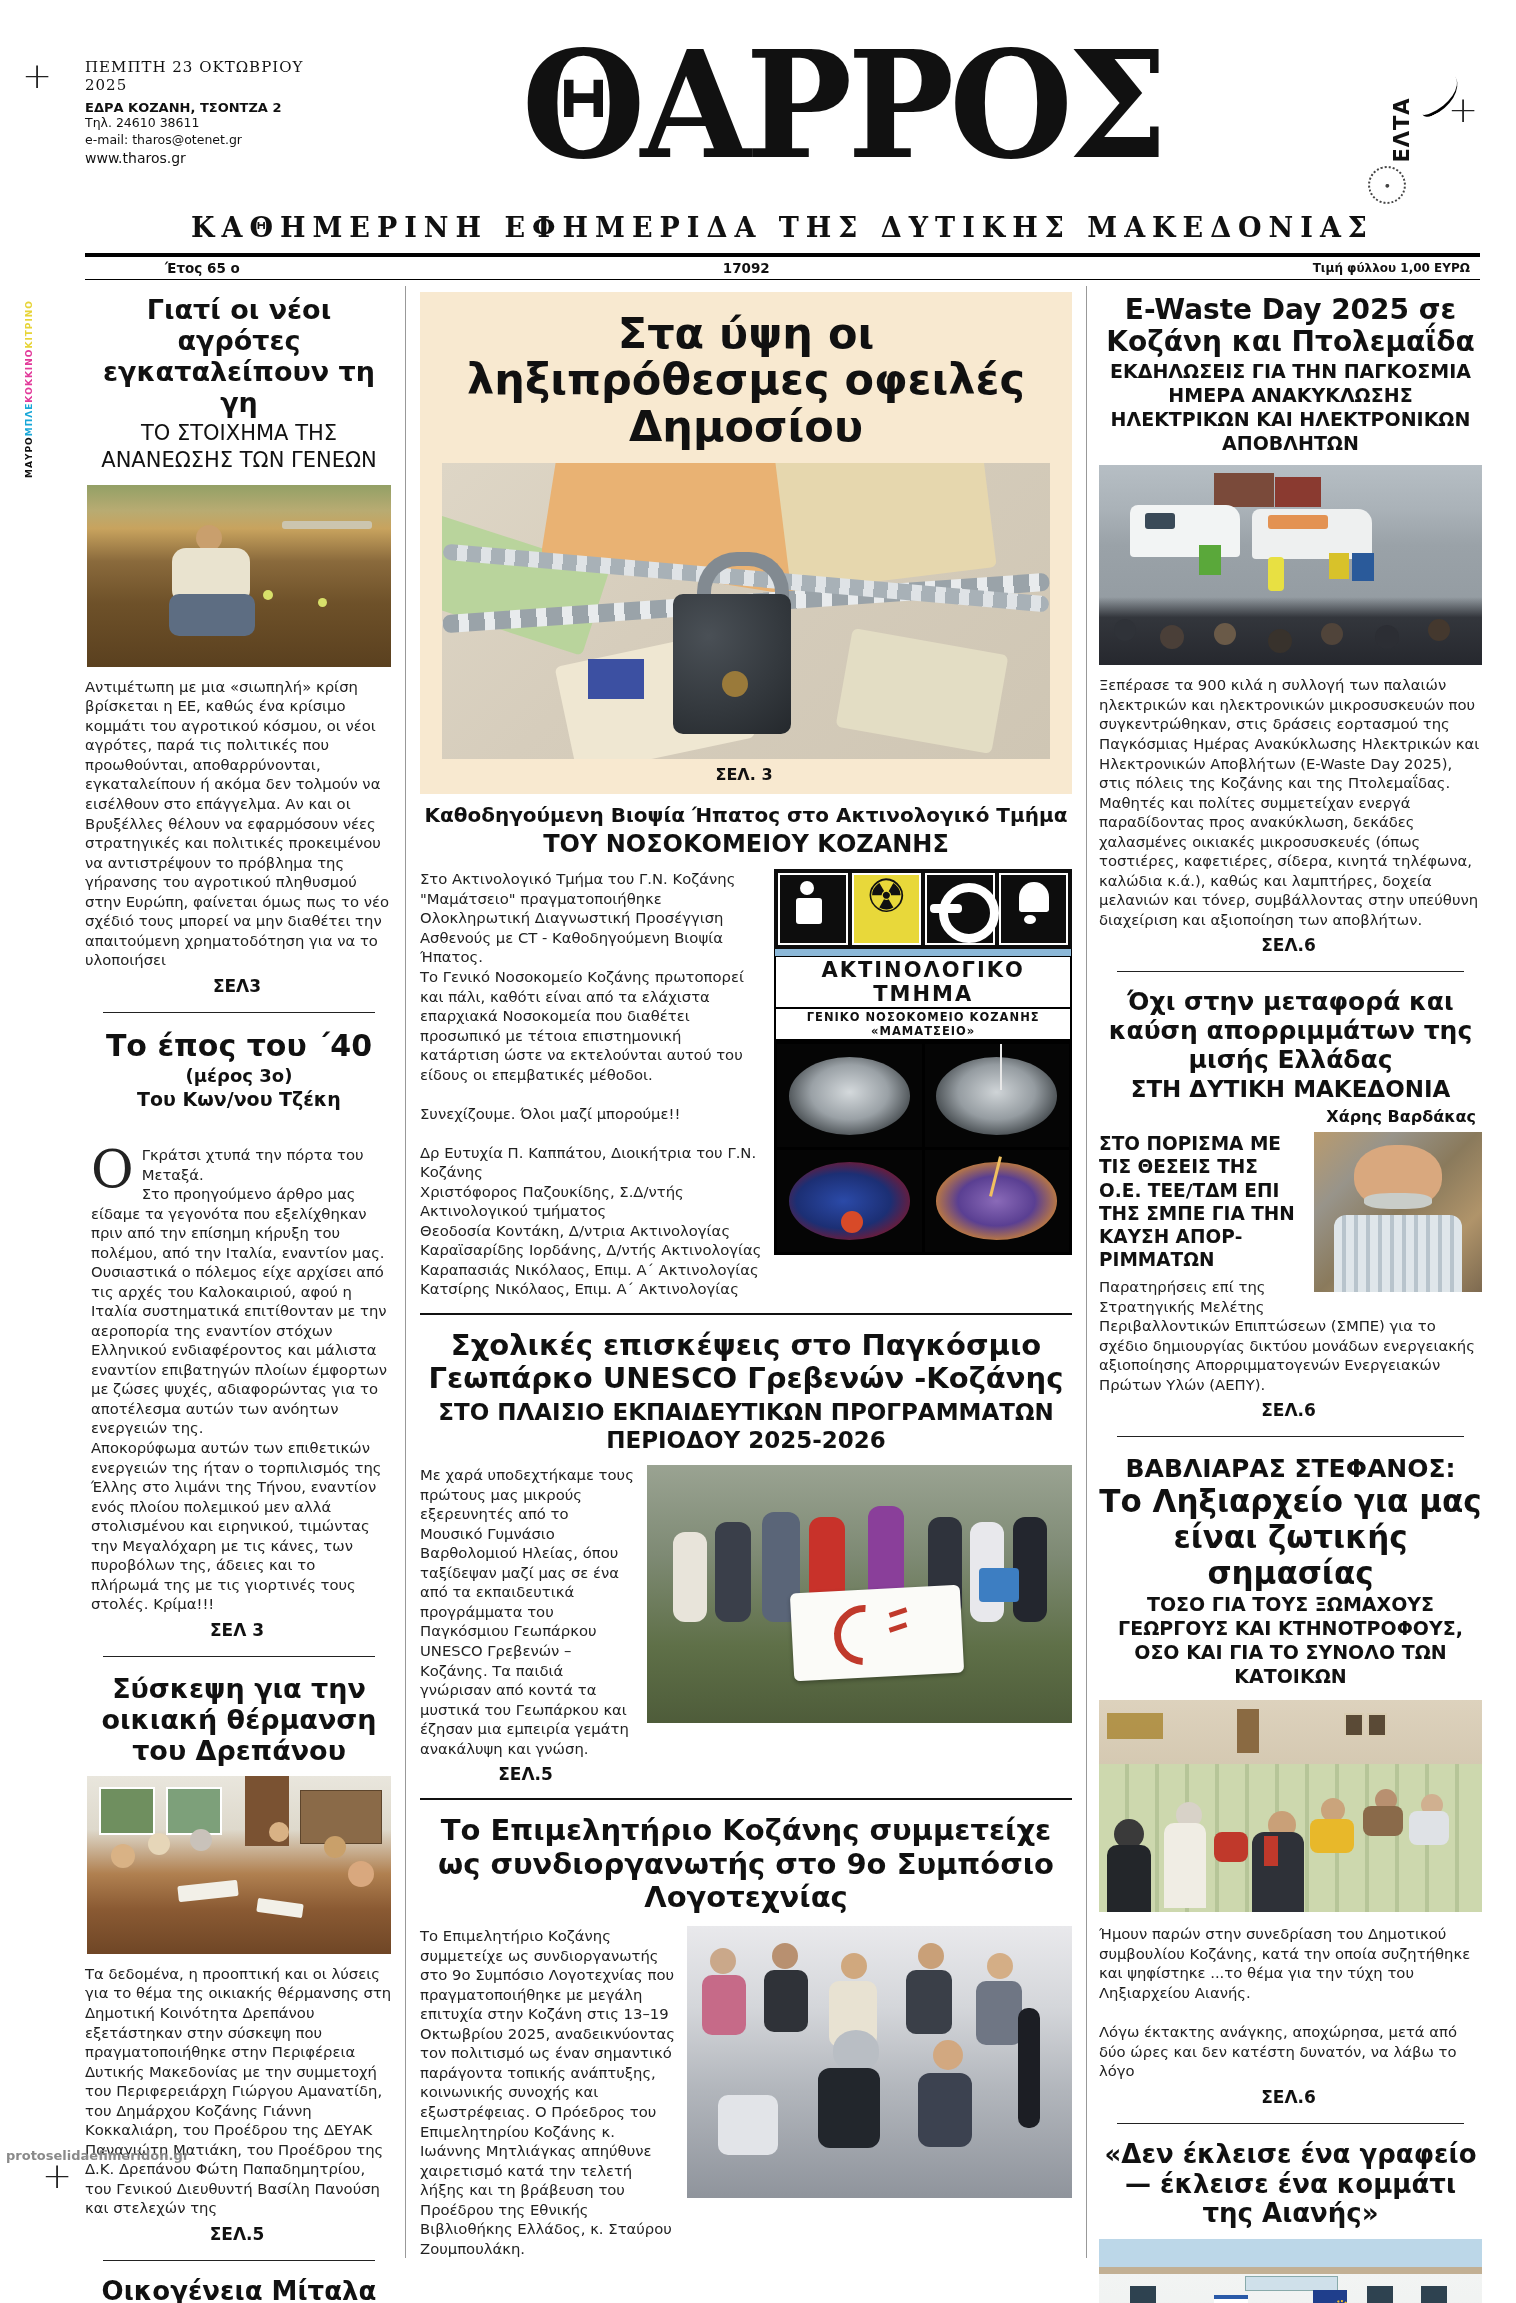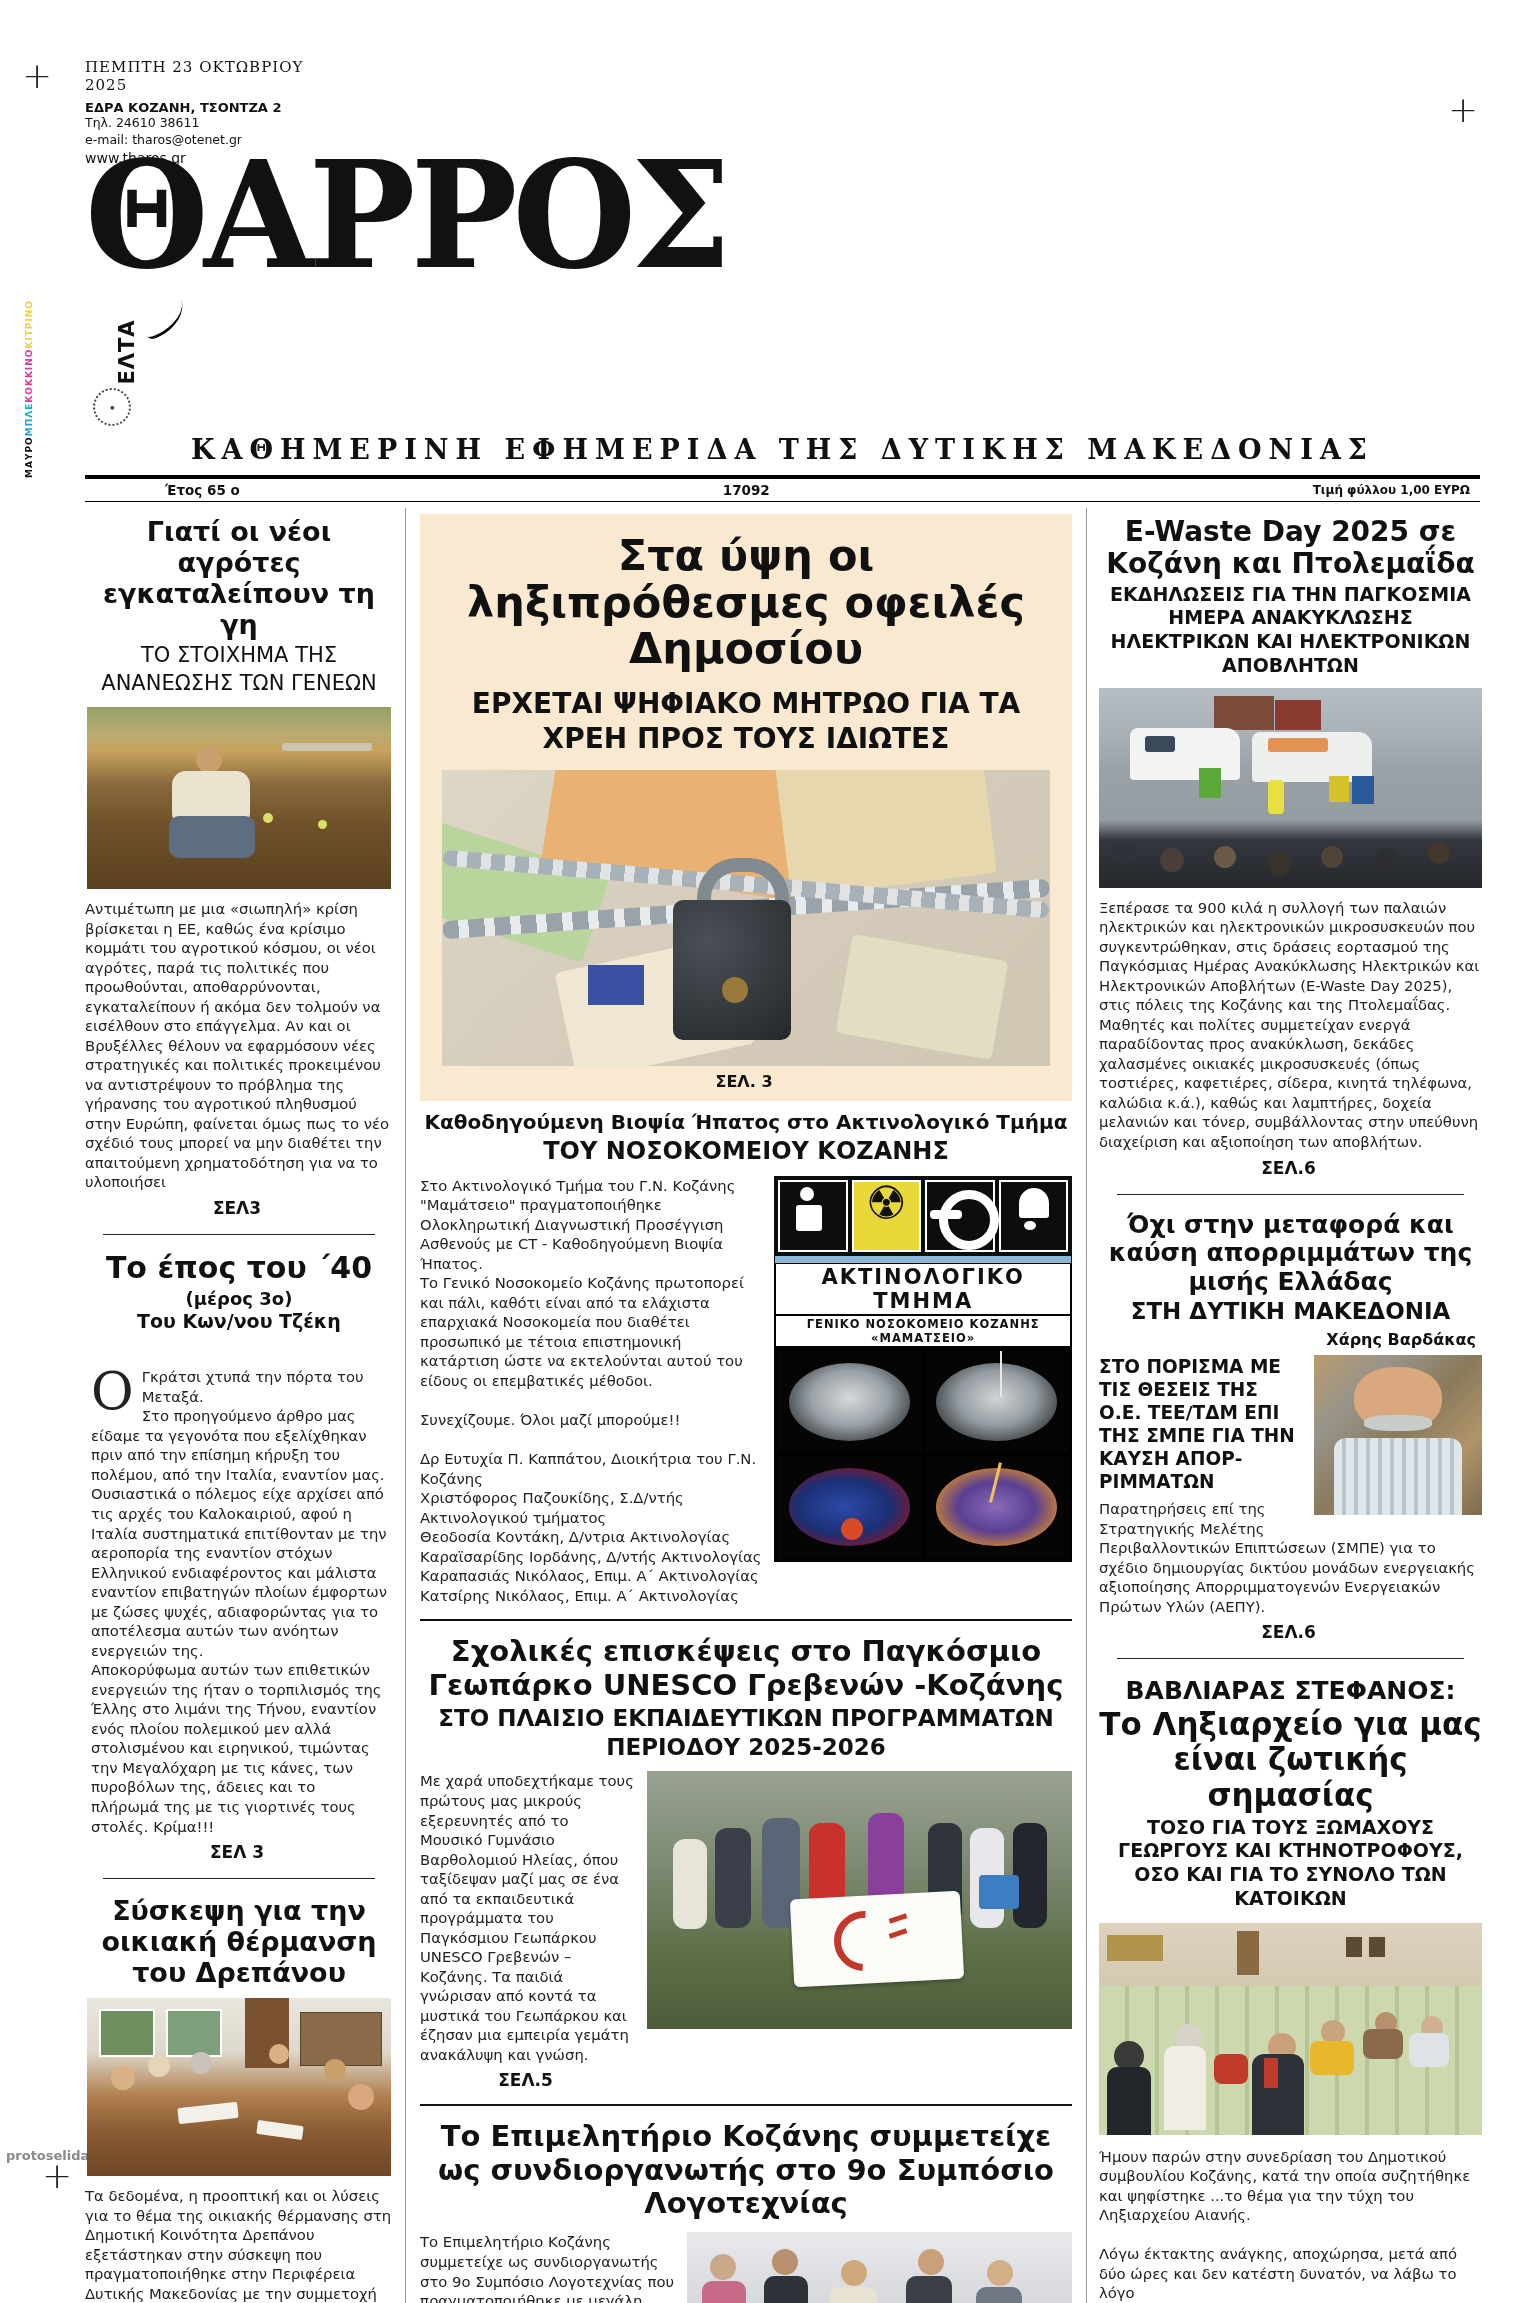--- a/index.html
+++ b/index.html
@@ -1,21 +1,21 @@
 <!DOCTYPE html>
 <html><head>
 <meta charset="utf-8">
 <style>
   html,body{margin:0;padding:0;}
   body{width:1516px;height:2303px;position:relative;background:#fff;color:#111;
        font-family:"DejaVu Sans",sans-serif;overflow:hidden;}
   .abs{position:absolute;}
   
   .masthead{padding:58px 36px 0 85px;position:relative;}
-  .mh-row{display:flex;align-items:flex-start;flex-direction:column;}
+  .mh-row{display:flex;align-items:flex-start;}
   .mh-info{width:240px;font-family:"DejaVu Serif",serif;}
   .mh-date{font-size:15px;letter-spacing:1px;margin-bottom:6px;}
   .mh-addr{font-weight:bold;font-size:13px;font-family:"DejaVu Sans",sans-serif;}
   .mh-line{font-size:12.5px;font-family:"DejaVu Sans",sans-serif;line-height:1.35;}
   .mh-title{flex:1;text-align:center;font-family:"DejaVu Serif",serif;font-weight:bold;
             font-size:142px;line-height:0.92;letter-spacing:-5px;transform:scaleY(1.04);
             margin-top:-18px;}
   .mh-elta{width:120px;position:relative;height:150px;}
   .elta-word{position:absolute;right:46px;top:60px;transform:rotate(-90deg);
              font-weight:bold;font-size:21px;letter-spacing:1px;}
@@ -165,21 +165,20 @@
     <div>
       <h2 class="t" style="font-size:26px;margin-bottom:0;">Οικογένεια Μίταλα</h2>
 
     </div>
   </div>
 
   <div class="colC">
 
     <div class="leadbox">
       <h1>Στα ύψη οι ληξιπρόθεσμες οφειλές Δημοσίου</h1>
-      <div class="sub">ΕΡΧΕΤΑΙ ΨΗΦΙΑΚΟ ΜΗΤΡΩΟ ΓΙΑ ΤΑ ΧΡΕΗ ΠΡΟΣ ΤΟΥΣ ΙΔΙΩΤΕΣ</div>
       <div class="ph" style="height:296px;margin:14px 6px 4px 6px;background:linear-gradient(135deg,#ded6c6 0%,#d6cdbc 40%,#cfc6b4 100%);">
         <div class="abs" style="left:-4%;top:26%;width:30%;height:90px;background:#b9d49c;transform:rotate(18deg);border-radius:6px;"></div>
         <div class="abs" style="left:18%;top:-12%;width:46%;height:150px;background:#e9b273;transform:rotate(9deg);border-radius:6px;"></div>
         <div class="abs" style="left:56%;top:-8%;width:34%;height:140px;background:#e6d7ae;transform:rotate(-7deg);border-radius:6px;"></div>
         <div class="abs" style="left:20%;top:62%;width:30%;height:110px;background:#efe7d2;transform:rotate(-12deg);border-radius:6px;"></div>
         <div class="abs" style="left:24%;top:66%;width:56px;height:40px;background:#3c50a2;"></div>
         <div class="abs" style="left:66%;top:60%;width:26%;height:100px;background:#e3ddc4;transform:rotate(10deg);border-radius:6px;"></div>
         <div class="abs" style="left:0;top:44%;width:100%;height:18px;background:repeating-linear-gradient(90deg,#9aa3a9 0 16px,#e8ebed 16px 26px);transform:rotate(-4deg);border-radius:8px;"></div>
         <div class="abs" style="left:0;top:36%;width:100%;height:16px;background:repeating-linear-gradient(90deg,#a8b1b7 0 14px,#dfe3e6 14px 24px);transform:rotate(5deg);border-radius:8px;"></div>
         <div class="abs" style="left:42%;top:30%;width:64px;height:56px;border:14px solid #828a91;border-bottom:none;border-radius:40px 40px 0 0;"></div>

